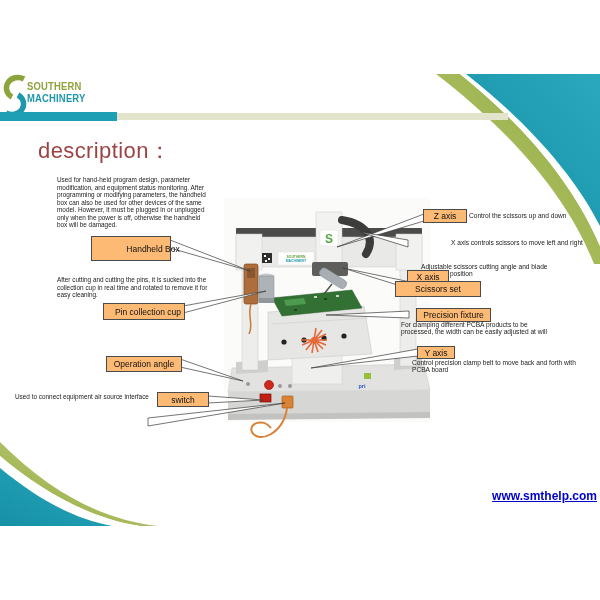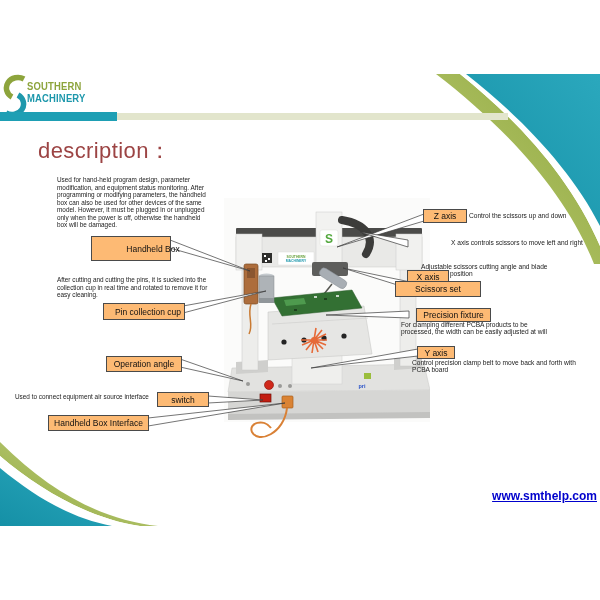--- a/index.html
+++ b/index.html
@@ -197,21 +197,20 @@
       <polygon points="420,284 420,292 343,268"></polygon>
       <polygon points="409,311 409,318 326,315"></polygon>
       <polygon points="418,349 418,356 311,368"></polygon>
     </g>
   </svg>
 
   <div class="cbox b-handheld">Handheld Box</div>
   <div class="cbox b-pincup">Pin collection cup</div>
   <div class="cbox b-oppanel">Operation angle</div>
   <div class="cbox b-switch">switch</div>
-  <div class="cbox b-hbi">Handheld Box Interface</div>
   <div class="cbox b-z">Z axis</div>
   <div class="cbox b-x">X axis</div>
   <div class="cbox b-scissors">Scissors set</div>
   <div class="cbox b-precision">Precision fixture</div>
   <div class="cbox b-y">Y axis</div>
 
   <a class="abs site-link" href="#">www.smthelp.com</a>
 
 </div>
 

